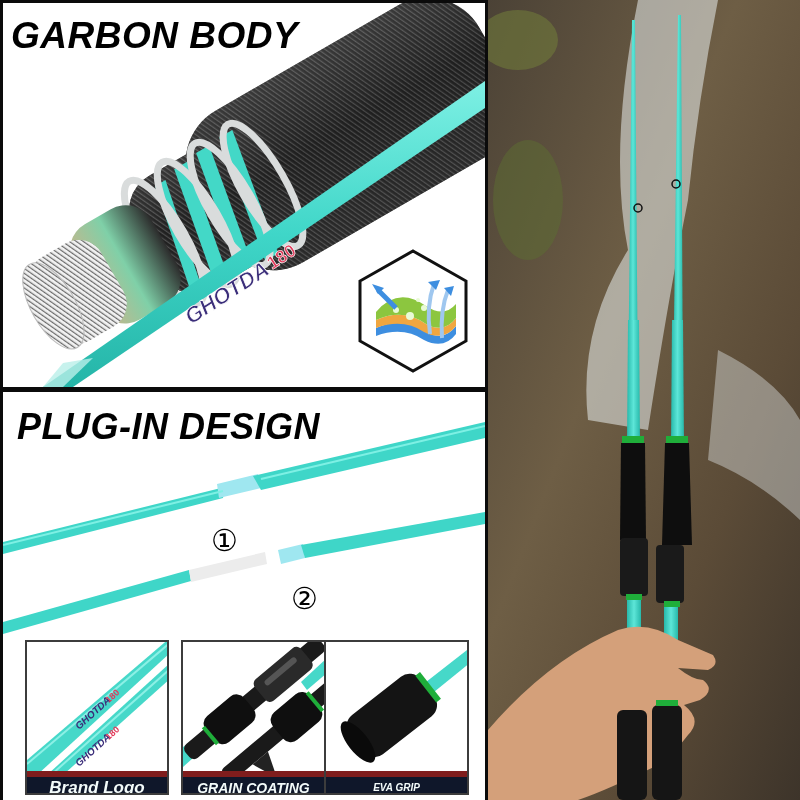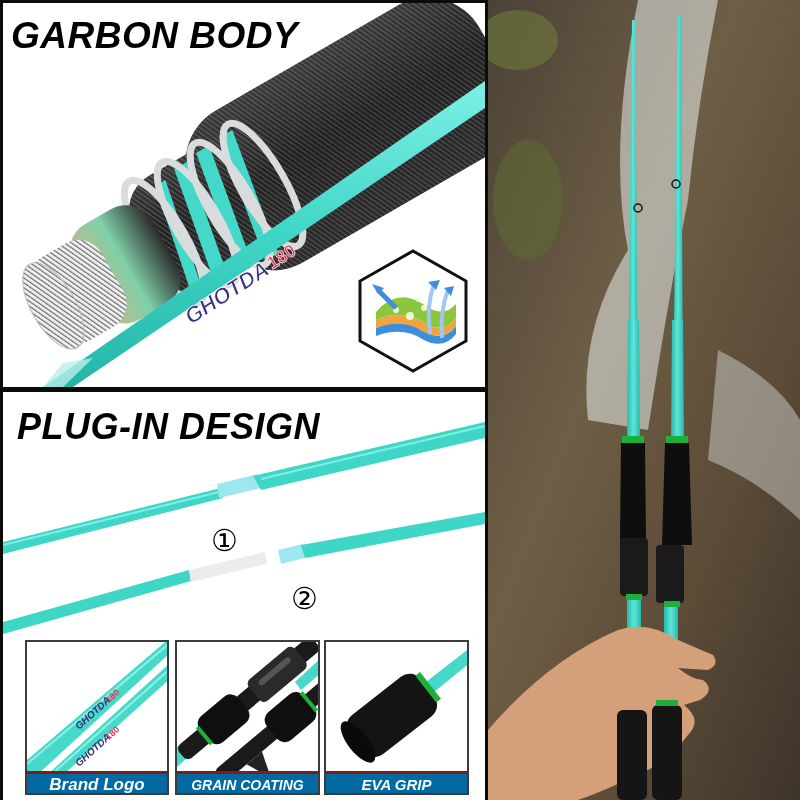--- a/index.html
+++ b/index.html
@@ -29,31 +29,31 @@
     .num1 { left: 208px; top: 134px; }
     .num2 { left: 288px; top: 192px; }
 
     
     .cards { position: absolute; left: 22px; top: 248px; width: 445px; height: 155px; }
     .card {
       position: absolute; top: 0; width: 145px; height: 155px; border: 2px solid #3c3c3c;
       background: #fff; overflow: hidden;
     }
     .card-1 { left: 0; width: 144px; }
-    .card-2 { left: 150px; text-decoration: underline; }
+    .card-2 { left: 156px; text-decoration: underline; }
     .card-3 { left: 299px; }
     .card svg { position: absolute; left: 0; top: 0; }
     .card-label {
-      position: absolute; left: 0; right: 0; bottom: 0; height: 22px; background: #0369a1;
+      position: absolute; left: 0; right: 0; bottom: 0; height: 22px; background: #0f172a;
       color: #f3fbfa; font-weight: 700; font-style: italic; text-align: center;
-      line-height: 22px; white-space: nowrap; border-top: 3px solid #7f1d1d;
+      line-height: 22px; white-space: nowrap; border-top: 6px solid #7f1d1d;
     }
     .card-1 .card-label { font-size: 17px; font-style: italic; }
     .card-2 .card-label { font-size: 14px; }
-    .card-3 .card-label { font-size: 15px; }
+    .card-3 .card-label { font-size: 10px; }
 
     
     .photo { position: absolute; left: 488px; top: 0; width: 312px; height: 800px; overflow: hidden; background: #5a4d3e; }
     .photo svg { position: absolute; left: 0; top: 0; }
   </style>
 </head>
 <body>
 
 <div class="left">
 

